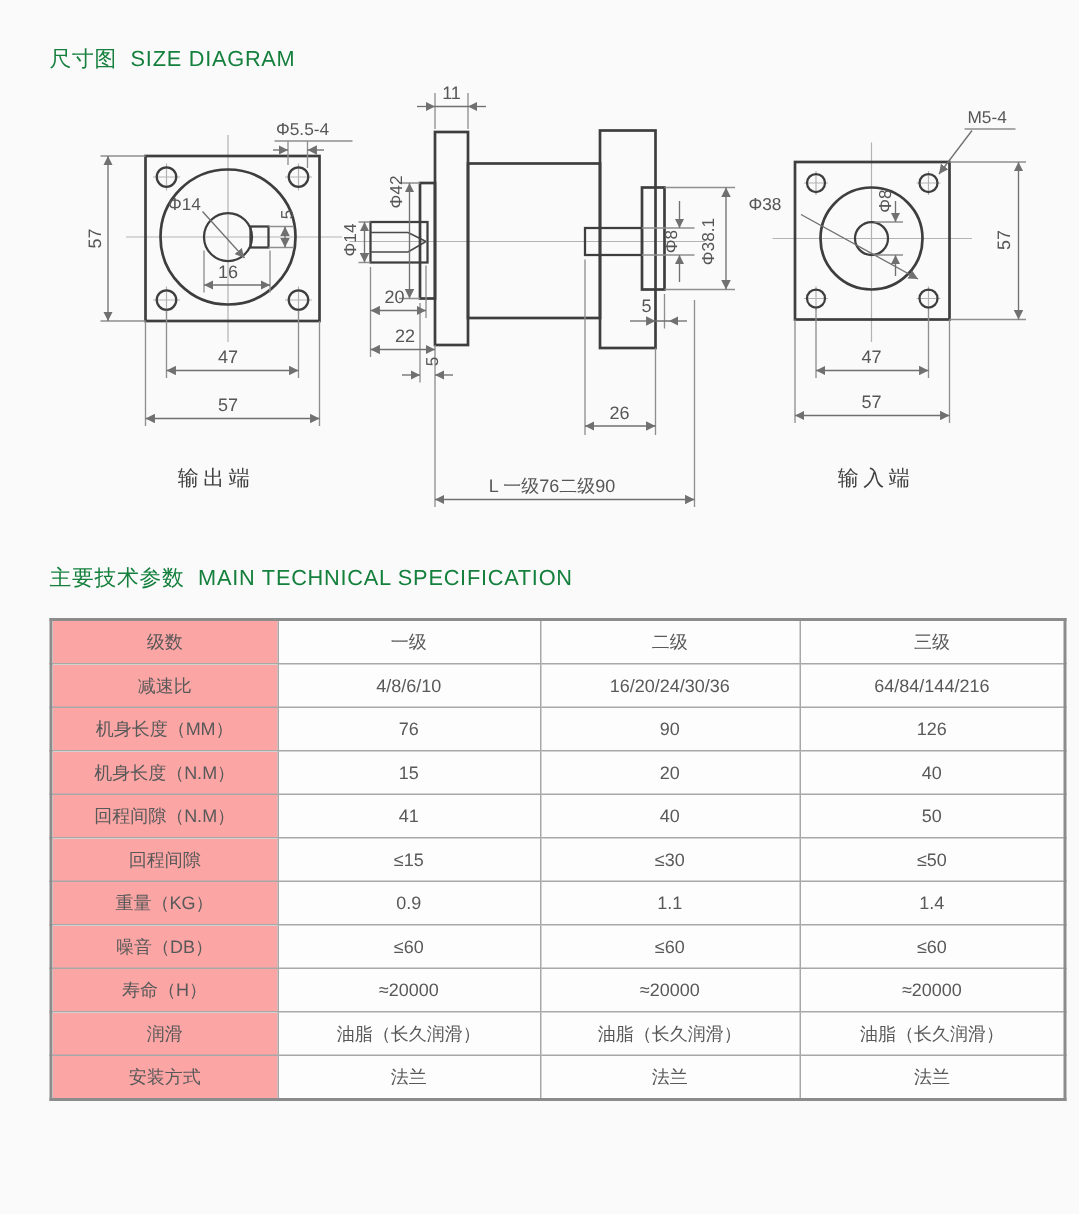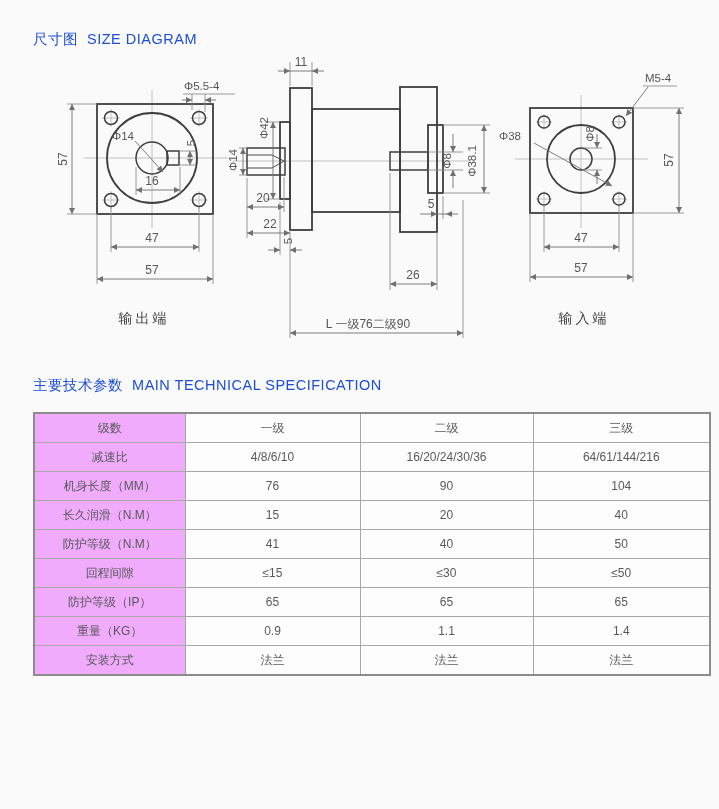--- a/index.html
+++ b/index.html
@@ -3,21 +3,21 @@
 <meta charset="utf-8">
 <style>
   html,body{margin:0;padding:0;}
   body{
     width:719px;height:809px;position:relative;overflow:hidden;
     background:#fafafa;
     font-family:"Liberation Sans","DejaVu Sans",sans-serif;
   }
   .sec-title{
     position:absolute;left:33px;
-    font-size:14.5px;color:#1d4ed8;letter-spacing:0.5px;white-space:pre;
+    font-size:14.5px;color:#15803d;letter-spacing:0.5px;white-space:pre;
   }
   #diagram-title{top:30px;}
   #spec-title{top:376px;text-align:right;}
   svg{position:absolute;left:0;top:0;}
   svg text{font-family:"Liberation Sans","DejaVu Sans",sans-serif;}
   .ol{stroke:#3e3e3e;stroke-width:1.8;fill:none;}
   .ol2{stroke:#3e3e3e;stroke-width:1.5;fill:none;}
   .inr{stroke:#4a4a4a;stroke-width:1;fill:none;}
   .aux{stroke:#8f8f8f;stroke-width:0.9;fill:none;}
   .cl{stroke:#b3b3b3;stroke-width:0.8;fill:none;}
@@ -29,21 +29,21 @@
     position:absolute;left:33px;top:412px;width:676px;
     border-collapse:collapse;table-layout:fixed;
     background:#fdfdfd;font-size:12px;color:#595959;
     border:2px solid #8c8c8c;
   }
   table.spec-table th,table.spec-table td{
     border:1px solid #a8a8a8;height:28px;padding:0 4px;
     text-align:center;vertical-align:middle;font-weight:normal;
     overflow:hidden;white-space:nowrap;
   }
-  table.spec-table tr > :first-child{background:#f0abfc;}
+  table.spec-table tr > :first-child{background:#fca5a5;}
 </style>
 </head>
 <body>
 
 <div class="sec-title" id="diagram-title">尺寸图  SIZE DIAGRAM</div>
 
 <svg width="719" height="348" viewBox="0 0 719 348">
   <defs>
     <marker id="arr" viewBox="0 0 10 10" refX="10" refY="5" markerWidth="7" markerHeight="7" orient="auto-start-reverse">
       <path d="M0 0 L10 5 L0 10 z" fill="#707070"></path>
@@ -176,58 +176,70 @@
         <th>一级</th>
         <th>二级</th>
         <th>三级</th>
       </tr>
   </thead>
   <tbody>
       <tr>
         <th>减速比</th>
         <td>4/8/6/10</td>
         <td>16/20/24/30/36</td>
-        <td>64/61/144/216</td>
+        <td>64/84/144/216</td>
       </tr>
       <tr>
         <th>机身长度（MM）</th>
         <td>76</td>
         <td>90</td>
-        <td>104</td>
-      </tr>
-      <tr>
-        <th>长久润滑（N.M）</th>
+        <td>126</td>
+      </tr>
+      <tr>
+        <th>机身长度（N.M）</th>
         <td>15</td>
         <td>20</td>
         <td>40</td>
       </tr>
       <tr>
-        <th>防护等级（N.M）</th>
+        <th>回程间隙（N.M）</th>
         <td>41</td>
         <td>40</td>
         <td>50</td>
       </tr>
       <tr>
         <th>回程间隙</th>
         <td>≤15</td>
         <td>≤30</td>
         <td>≤50</td>
       </tr>
       <tr>
-        <th>防护等级（IP）</th>
-        <td>65</td>
-        <td>65</td>
-        <td>65</td>
-      </tr>
-      <tr>
         <th>重量（KG）</th>
         <td>0.9</td>
         <td>1.1</td>
         <td>1.4</td>
       </tr>
       <tr>
+        <th>噪音（DB）</th>
+        <td>≤60</td>
+        <td>≤60</td>
+        <td>≤60</td>
+      </tr>
+      <tr>
+        <th>寿命（H）</th>
+        <td>≈20000</td>
+        <td>≈20000</td>
+        <td>≈20000</td>
+      </tr>
+      <tr>
+        <th>润滑</th>
+        <td>油脂（长久润滑）</td>
+        <td>油脂（长久润滑）</td>
+        <td>油脂（长久润滑）</td>
+      </tr>
+      <tr>
         <th>安装方式</th>
         <td>法兰</td>
         <td>法兰</td>
         <td>法兰</td>
       </tr>
     </tbody>
 </table>
 
 </body></html>

